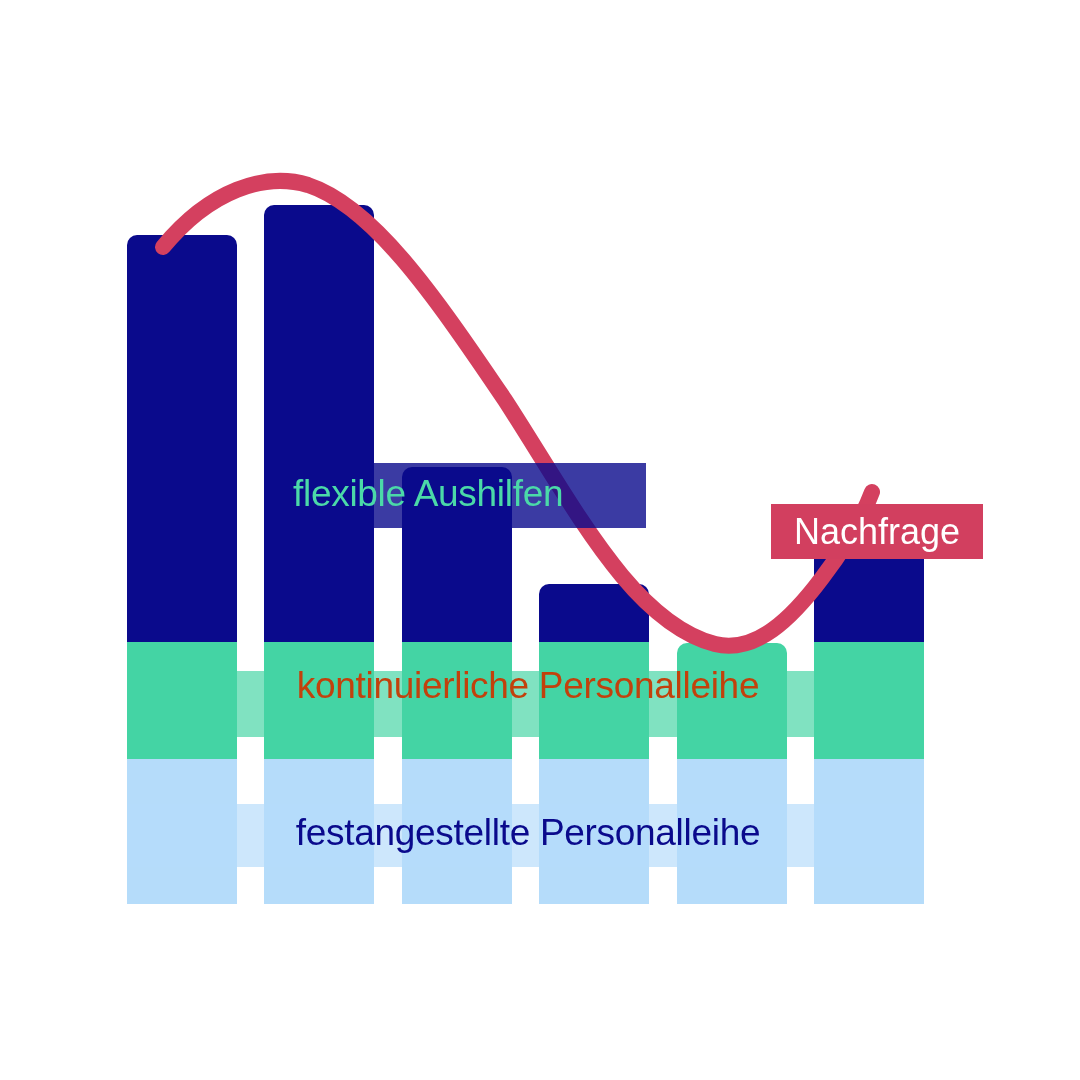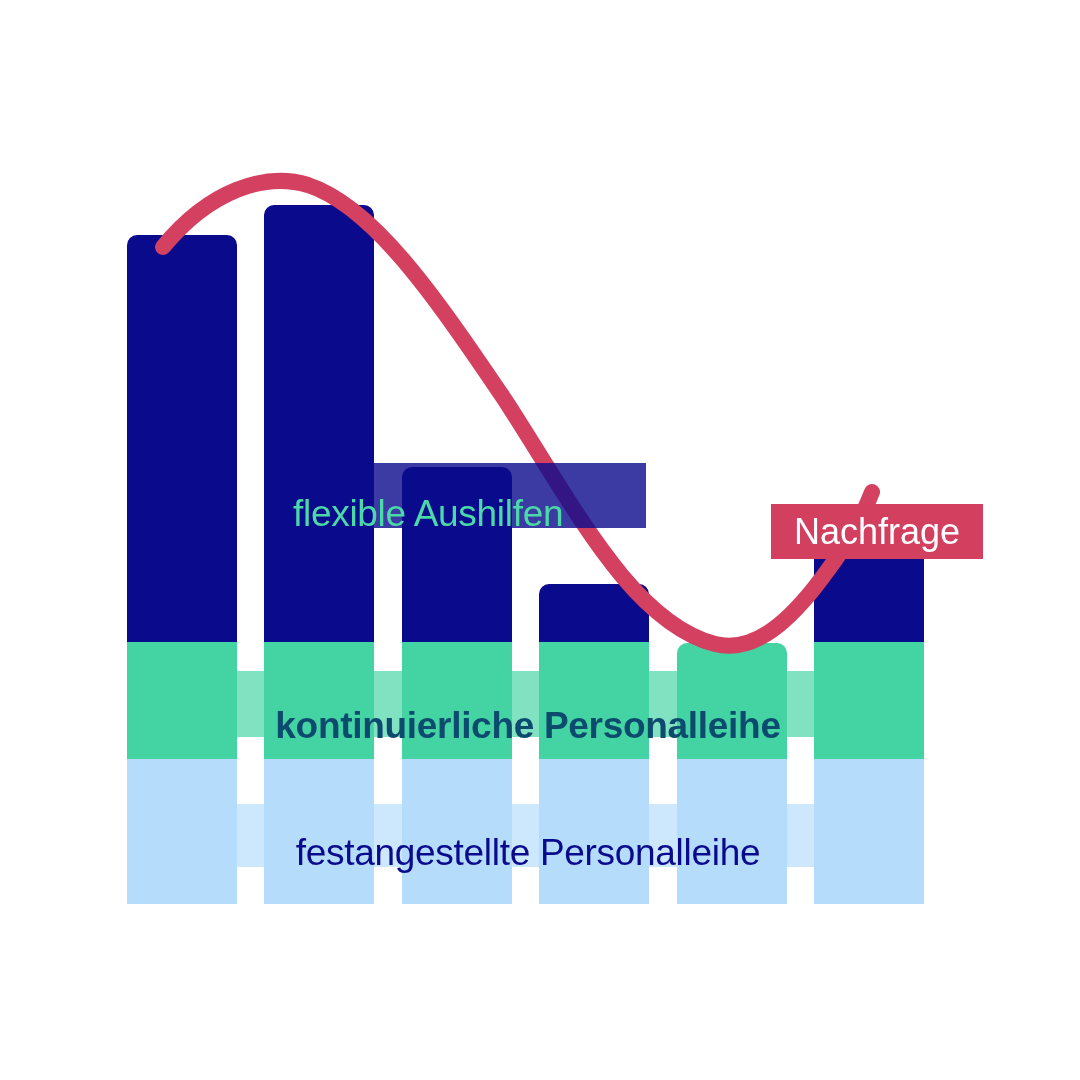--- a/index.html
+++ b/index.html
@@ -14,21 +14,20 @@
   .bar-seg { position: absolute; }
   .bar-seg.rounded-top { border-radius: 10px 10px 0 0; }
   #curve-svg { position: absolute; left: 0; top: 0; z-index: 2; }
   .band { position: absolute; z-index: 3; }
   .chart-label {
     position: absolute;
     z-index: 4;
     white-space: nowrap;
     font-size: 37px;
     letter-spacing: -0.3px;
-    margin-top: 20px;
   }
   #badge {
     position: absolute;
     z-index: 5;
     display: flex;
     align-items: center;
     justify-content: center;
     margin-top: 41px;
   }
   #badge span {
@@ -63,21 +62,21 @@
     </div>
 
   <svg id="curve-svg" width="1080" height="1080" viewBox="0 0 1080 1080">
     <path id="curve-path" fill="none" stroke-linecap="round" d="M 163 247 C 210 190 265 172 308 185 C 372 206 432 292 505 400 C 575 508 632 622 715 644 C 756 654 792 618 822 578 C 845 548 862 518 872 492" stroke="#d4405f" stroke-width="16"></path>
   </svg>
 
   <div class="band" id="band-flexible" style="left: 374px; top: 463px; width: 272px; height: 65px; background: rgba(10, 10, 140, 0.8);"></div>
   <span class="chart-label" id="label-flexible" style="left: 293px; top: 496px; transform: translateY(-54%); color: rgb(75, 217, 168);">flexible Aushilfen</span>
 
   <div class="band" id="band-leihe" style="left: 127px; top: 671px; width: 797px; height: 66px; background: rgba(68, 212, 164, 0.68);"></div>
-  <span class="chart-label" id="label-leihe" style="left: 528px; top: 708px; transform: translate(-50%, -54%); color: #0c4a6e; font-weight: bold;">kontinuierliche Personalleihe</span>
+  <span class="chart-label" id="label-leihe" style="left: 528px; top: 688px; transform: translate(-50%, -54%); color: #c2410c;">kontinuierliche Personalleihe</span>
 
   <div class="band" id="band-fest" style="left: 127px; top: 804px; width: 797px; height: 63px; background: rgba(181, 220, 250, 0.68);"></div>
   <span class="chart-label" id="label-fest" style="left: 528px; top: 835px; transform: translate(-50%, -54%); color: rgb(10, 10, 140);">festangestellte Personalleihe</span>
 
   <div id="badge" style="left: 771px; top: 463px; width: 212px; height: 55px; background: rgb(210, 63, 95);">
     <span style="color: rgb(255, 255, 255);">Nachfrage</span>
   </div>
 
 </div>
 

